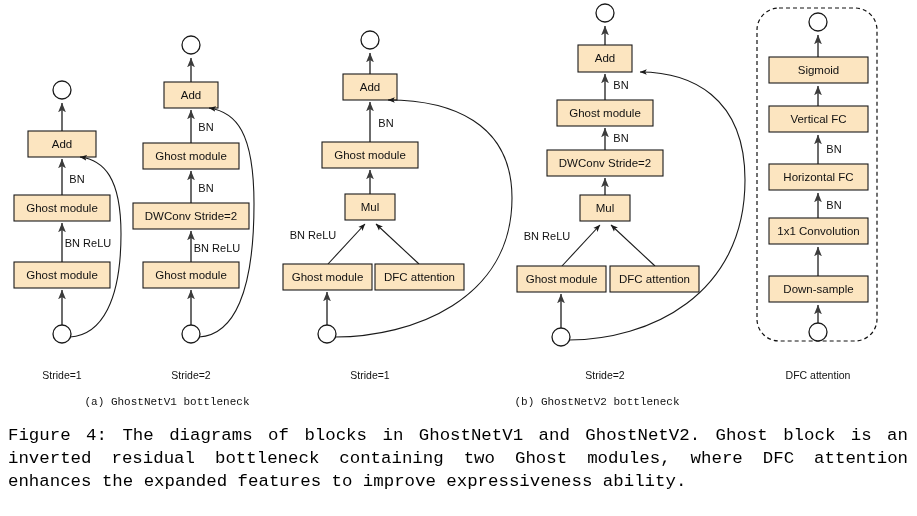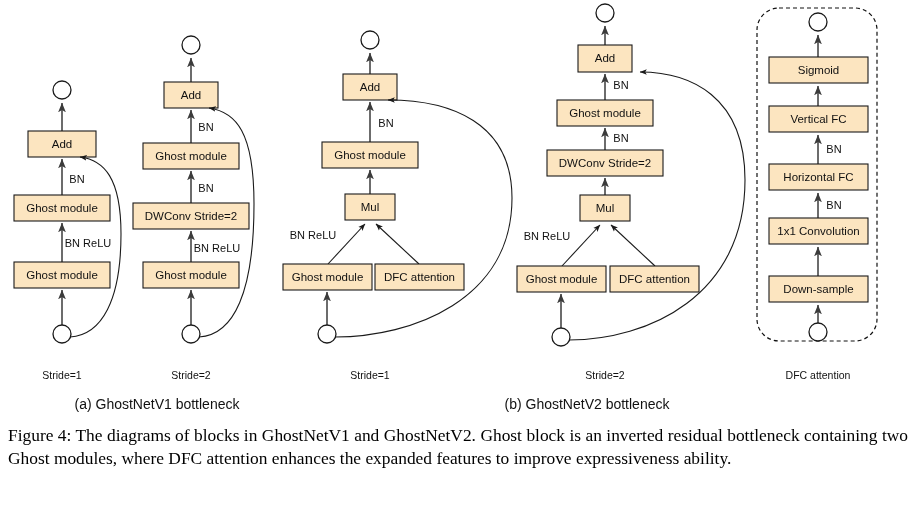--- a/index.html
+++ b/index.html
@@ -79,32 +79,33 @@
   }
   #subcaptions {
     position: absolute;
     left: 0;
     top: 396px;
     width: 917px;
     height: 22px;
   }
   .subcap {
     position: absolute;
-    font-family: Liberation Sans, sans-serif;
-    font-size: 14px;
+    font-family: Liberation Mono, monospace;
+    font-size: 11px;
     color: #111111;
     white-space: nowrap;
     transform: translateX(-50%);
+    margin-left: 10px;
   }
   #figure-caption {
     position: absolute;
     left: 8px;
     top: 424px;
     width: 900px;
-    font-family: Liberation Serif, serif;
+    font-family: Liberation Mono, monospace;
     font-size: 17.4px;
     line-height: 1.33;
     color: #000000;
     text-align: justify;
     text-justify: inter-word;
   }
 </style>
 </head>
 <body>
 

